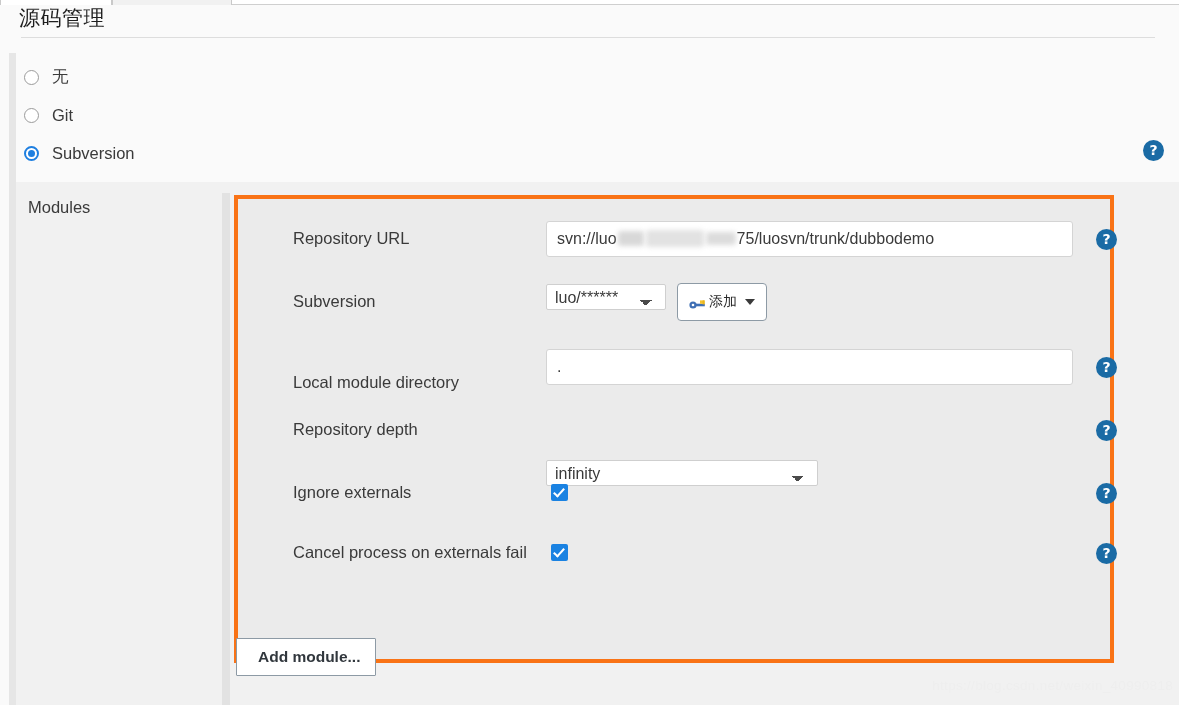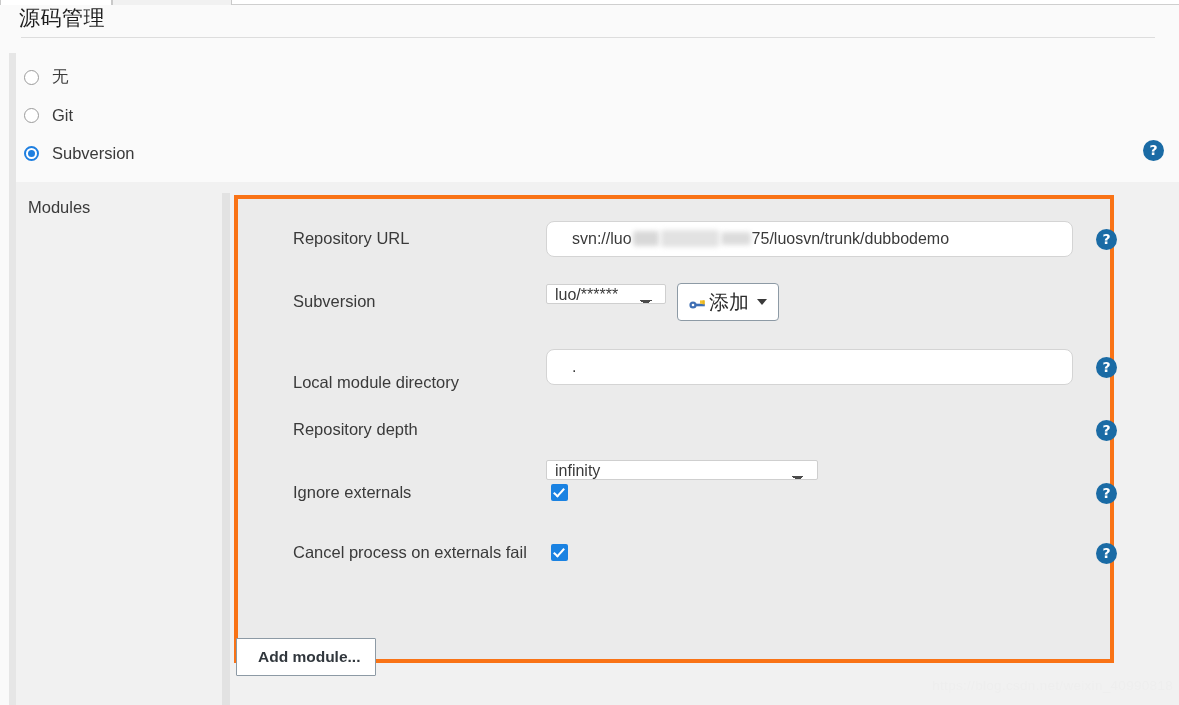--- a/index.html
+++ b/index.html
@@ -178,25 +178,25 @@
     color: #3a3a3a;
     white-space: nowrap;
   }
 
   .text-input {
     position: absolute;
     left: 308px;
     height: 36px;
     background: #ffffff;
     border: 1px solid #d4d4d4;
-    border-radius: 8px;
+    border-radius: 3px;
     box-sizing: border-box;
     font-size: 16px;
     color: #3a3a3a;
-    padding: 0 25px;
+    padding: 0 10px;
     line-height: 34px;
     white-space: nowrap;
     overflow: hidden;
     font-family: "Liberation Sans", sans-serif;
   }
 
   
   .redaction {
     display: inline-block;
     vertical-align: middle;
@@ -207,21 +207,21 @@
     margin: 0 1px;
     position: relative;
     top: -1px;
   }
   .redaction.r1 { width: 26px; background:#d8d8d8; }
   .redaction.r2 { width: 58px; height:17px; }
   .redaction.r3 { width: 30px; height:13px; background:#dcdcdc; }
 
   select.sel {
     position: absolute;
-    height: 20px;
+    height: 26px;
     background: #ffffff;
     border: 1px solid #cfcfcf;
     border-radius: 2px;
     box-sizing: border-box;
     font-size: 16px;
     color: #3a3a3a;
     padding: 0 8px;
     font-family: "Liberation Sans", sans-serif;
     appearance: none;
     -webkit-appearance: none;
@@ -252,21 +252,21 @@
   }
   .key-icon {
     width: 17px;
     height: 12px;
     position: relative;
     margin-right: 3px;
     flex: 0 0 auto;
   }
   .add-cred-label {
     font-family: Liberation Mono, monospace;
-    font-size: 20px;
+    font-size: 14px;
     color: #2b2b2b;
   }
   .caret-down {
     margin-left: 8px;
     width: 0; height: 0;
     border-left: 5px solid transparent;
     border-right: 5px solid transparent;
     border-top: 6px solid #3a3a3a;
   }
 

